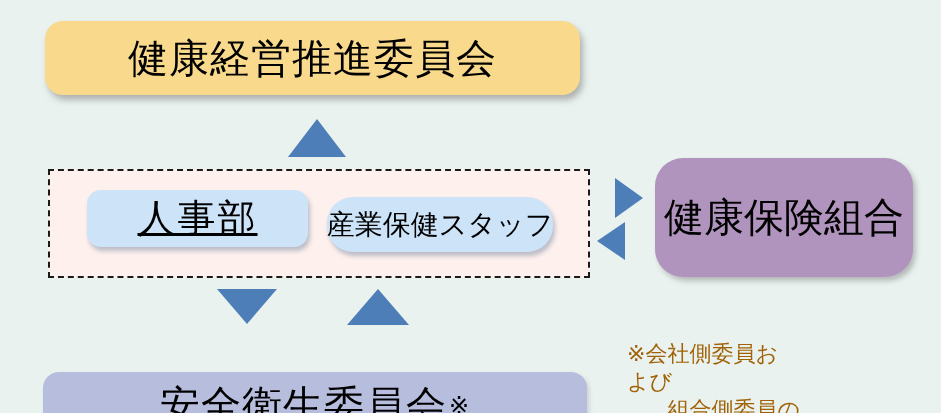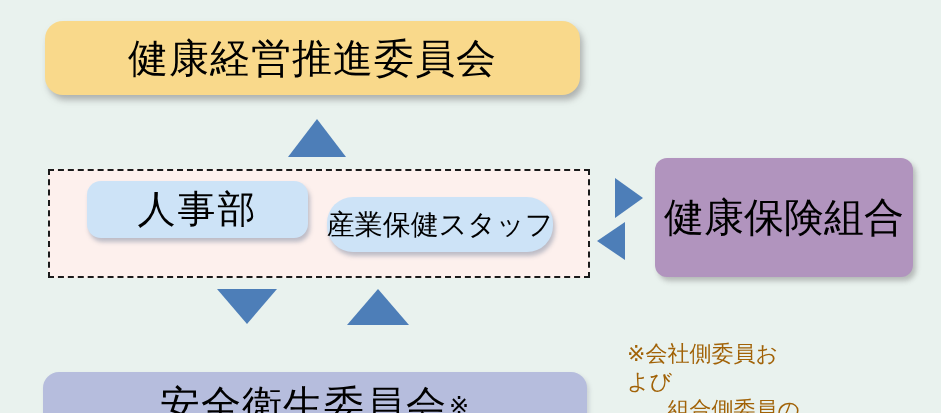--- a/index.html
+++ b/index.html
@@ -26,36 +26,36 @@
     font-size:40px;letter-spacing:1px;
   }
 
   .dashed-group{
     position:absolute;left:48px;top:169px;width:542px;height:109px;
     background:#fdf0ed;border:2px dashed #1a1a1a;
     box-sizing:border-box;
   }
 
   .hr-box{
-    left:87px;top:181px;width:221px;height:57px;
+    left:87px;top:190px;width:221px;height:57px;
     background:#cde3f7;border-radius:14px;
     box-shadow:2px 4px 4px rgba(110,125,150,.45);
-    font-size:38px;letter-spacing:2px;
+    font-size:38px;letter-spacing:2px;text-decoration:underline;
   }
   .staff-box{
     left:327px;top:197px;width:226px;height:55px;
     background:#cde3f7;border-radius:26px;
     box-shadow:2px 4px 4px rgba(110,125,150,.45);
     font-size:28px;
     justify-content:center;
   }
 
   .right-box{
     left:655px;top:158px;width:258px;height:119px;
-    background:#b194be;border-radius:12px;
+    background:#b194be;border-radius:28px;
     box-shadow:3px 4px 5px rgba(120,120,120,.45);
     font-size:40px;
   }
 
   .bottom-box{
     left:43px;top:332px;width:544px;height:67px;
     background:#b6bddd;border-radius:16px;
     box-shadow:2px 3px 4px rgba(130,130,145,.3);
     font-size:40px;letter-spacing:1px;margin-top:40px;
   }

